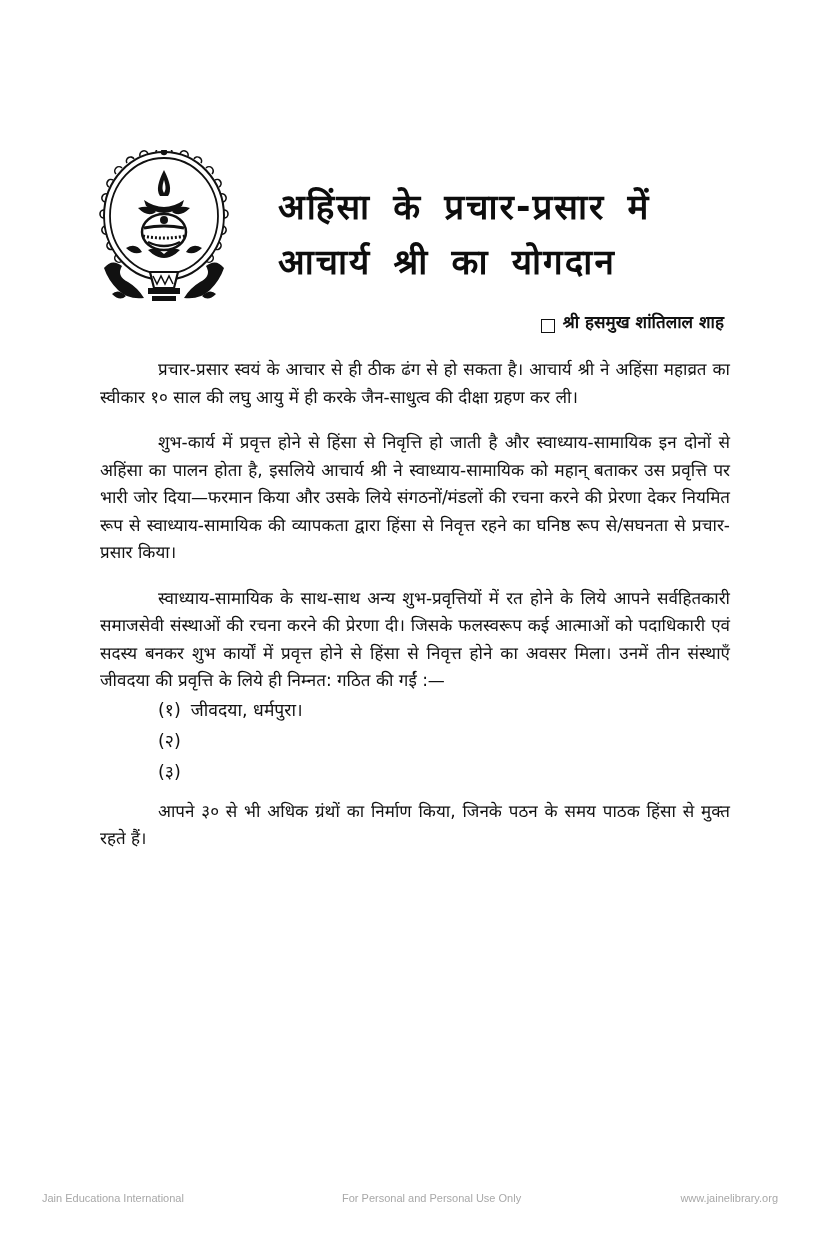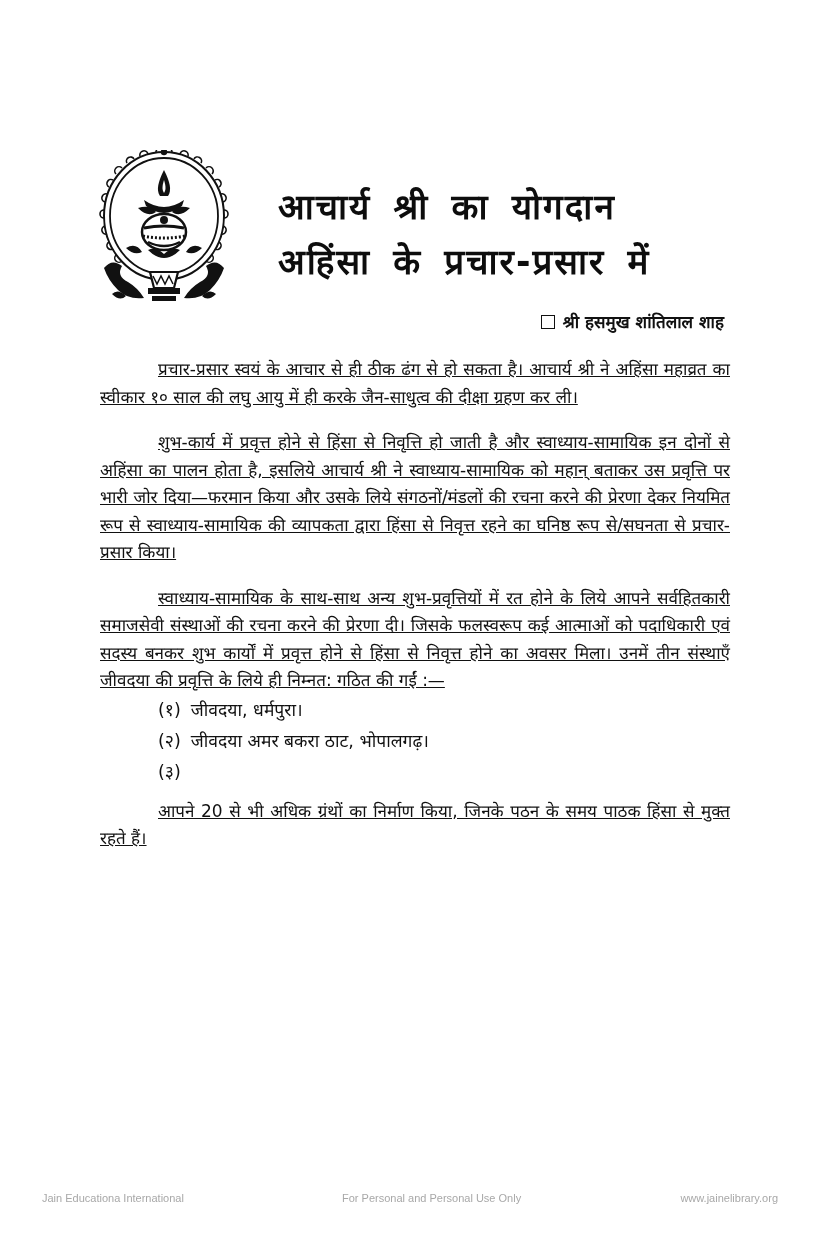--- a/index.html
+++ b/index.html
@@ -40,21 +40,21 @@
       word-spacing: 8px;
     }
     .title span { display: block; white-space: nowrap; }
     .byline {
       position: absolute;
       right: 104px;
       top: 310px;
       font-size: 17px;
       font-weight: bold;
       display: flex;
-      align-items: center;
+      align-items: flex-end;
       gap: 8px;
       white-space: nowrap;
     }
     .byline .box {
       width: 12px;
       height: 12px;
       border: 1.6px solid #111;
       display: inline-block;
     }
     .body {
@@ -62,21 +62,20 @@
       left: 100px;
       top: 356px;
       width: 630px;
       font-size: 17px;
       line-height: 27.5px;
       text-align: justify;
     }
     .body p {
       margin: 0 0 18px 0;
       text-indent: 58px;
-      text-decoration: underline;
     }
     .body p.tight { margin-bottom: 0; }
     .list {
       margin: 0 0 10px 58px;
       padding: 0;
       list-style: none;
       font-size: 17.5px;
       line-height: 31px;
     }
     .list li { display: flex; gap: 10px; }
@@ -139,47 +138,46 @@
       <rect x="50" y="138" width="32" height="6" fill="#111"></rect>
       <rect x="54" y="146" width="24" height="5" fill="#111"></rect>
 
       <path d="M 6 118 Q 14 108 24 116 Q 18 126 30 132 Q 40 138 46 148 Q 30 150 20 140 Q 10 130 6 118 Z" fill="#111"></path>
       <path d="M 126 118 Q 118 108 108 116 Q 114 126 102 132 Q 92 138 86 148 Q 102 150 112 140 Q 122 130 126 118 Z" fill="#111"></path>
       <path d="M 14 144 Q 20 138 28 146 Q 22 152 14 144 Z M 118 144 Q 112 138 104 146 Q 110 152 118 144 Z" fill="#111"></path>
     </svg>
   </div>
 
   <h1 class="title">
+    <span>अहिंसा के प्रचार-प्रसार में</span>
     <span>आचार्य श्री का योगदान</span>
-    <span>अहिंसा के प्रचार-प्रसार में</span>
   </h1>
 
   <div class="byline">
     <span class="box"></span>
     <span>श्री हसमुख शांतिलाल शाह</span>
   </div>
 
   <div class="body">
     <p>प्रचार-प्रसार स्वयं के आचार से ही ठीक ढंग से हो सकता है। आचार्य श्री ने अहिंसा महाव्रत का स्वीकार १० साल की लघु आयु में ही करके जैन-साधुत्व की दीक्षा ग्रहण कर ली।</p>
     <p>शुभ-कार्य में प्रवृत्त होने से हिंसा से निवृत्ति हो जाती है और स्वाध्याय-सामायिक इन दोनों से अहिंसा का पालन होता है, इसलिये आचार्य श्री ने स्वाध्याय-सामायिक को महान् बताकर उस प्रवृत्ति पर भारी जोर दिया—फरमान किया और उसके लिये संगठनों/मंडलों की रचना करने की प्रेरणा देकर नियमित रूप से स्वाध्याय-सामायिक की व्यापकता द्वारा हिंसा से निवृत्त रहने का घनिष्ठ रूप से/सघनता से प्रचार-प्रसार किया।</p>
     <p class="tight">स्वाध्याय-सामायिक के साथ-साथ अन्य शुभ-प्रवृत्तियों में रत होने के लिये आपने सर्वहितकारी समाजसेवी संस्थाओं की रचना करने की प्रेरणा दी। जिसके फलस्वरूप कई आत्माओं को पदाधिकारी एवं सदस्य बनकर शुभ कार्यों में प्रवृत्त होने से हिंसा से निवृत्त होने का अवसर मिला। उनमें तीन संस्थाएँ जीवदया की प्रवृत्ति के लिये ही निम्नत: गठित की गईं :—</p>
     <ul class="list">
       <li>
         <span class="num">(१)</span>
         <span>जीवदया, धर्मपुरा।</span>
       </li>
       <li>
         <span class="num">(२)</span>
-        <span>जीवदया अमर बकरा ठाट, भोपालगढ़।</span>
       </li>
       <li>
         <span class="num">(३)</span>
       </li>
     </ul>
-    <p>आपने 20 से भी अधिक ग्रंथों का निर्माण किया, जिनके पठन के समय पाठक हिंसा से मुक्त रहते हैं।</p>
+    <p>आपने ३० से भी अधिक ग्रंथों का निर्माण किया, जिनके पठन के समय पाठक हिंसा से मुक्त रहते हैं।</p>
   </div>
 
   <div class="footer">
     <span class="f-left">Jain Educationa International</span>
     <span class="f-center">For Personal and Personal Use Only</span>
     <span class="f-right">www.jainelibrary.org</span>
   </div>
 
 </div>
 

